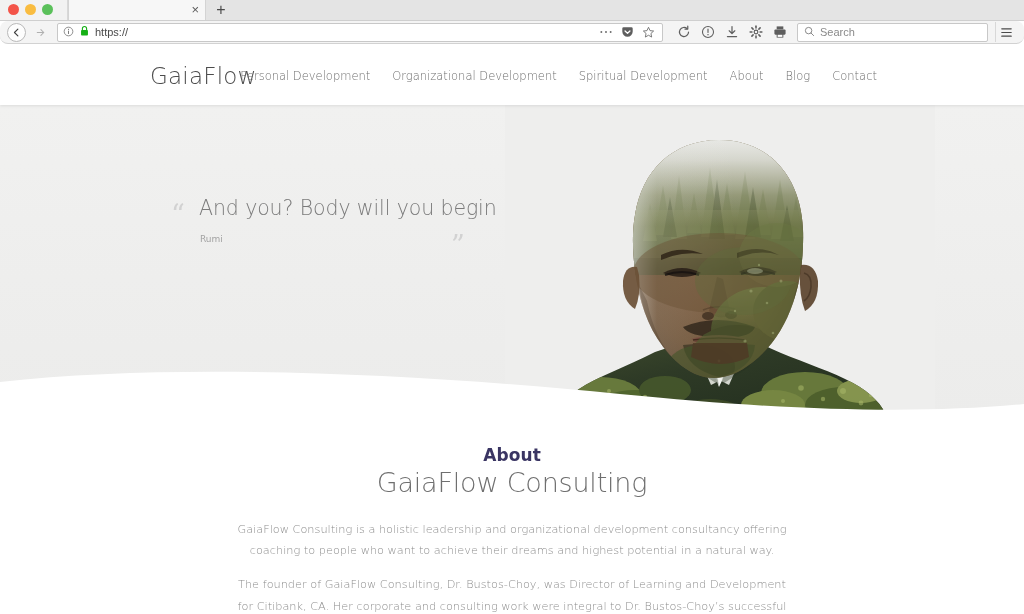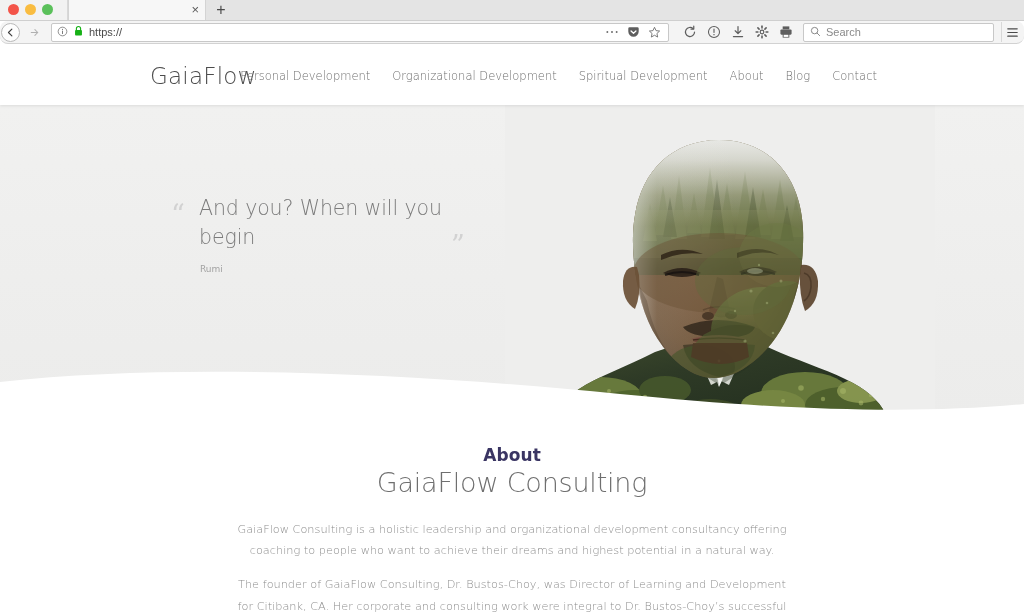--- a/index.html
+++ b/index.html
@@ -58,21 +58,21 @@
     font-size: 16px; color: #4a4a4a; line-height: 1;
     background: #e4e4e4;
   }
   .tabstrip-rest { flex: 1; height: 21px; background: #e4e4e4; }
 
   .navbar {
     height: 23px;
     background: #f4f4f4;
     border-bottom: 1px solid #d2d2d2;
     display: flex; align-items: center;
-    padding: 0 1px;
+    padding: 0 7px;
     gap: 4px;
     border-radius: 8px;
   }
   .navbtn {
     width: 20px; height: 20px;
     display: flex; align-items: center; justify-content: center;
     color: #636363;
   }
   .navbtn.back {
     border: 1px solid #b9b9b9;
@@ -617,21 +617,21 @@
           <path d="M299 168 Q307 170 306 182 Q305 192 299 196" fill="none" stroke="#3e2d1e" stroke-width="1.6" opacity="0.6"></path>
 
           <path d="M186 252 L188 238 L242 238 L244 252 Q216 266 186 252 Z" fill="#4f3a26" opacity="0.85"></path>
         </svg>
       </div>
 
       <div class="hero-quote">
         <span class="quote-mark-open">“</span>
         <span class="quote-mark-close">”</span>
         <div class="quote-text">
-          <div>And you? When will you begin</div>
+          <div>And you? Body will you begin</div>
         </div>
         <div class="quote-author">Rumi</div>
       </div>
 
       <svg class="wave" viewBox="0 0 1024 60" preserveAspectRatio="none">
         <path d="M0 22 C 180 2, 420 14, 620 34 C 790 51, 920 54, 1024 44 L1024 60 L0 60 Z" fill="#ffffff"></path>
       </svg>
     </div>
 
     <div class="about">

